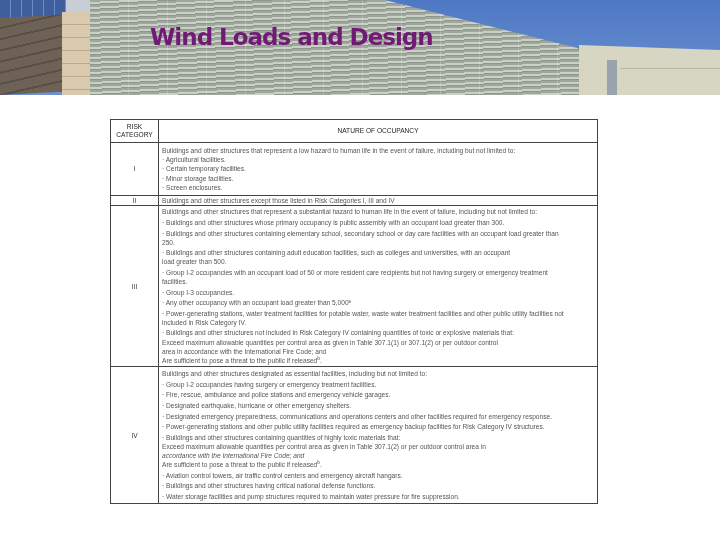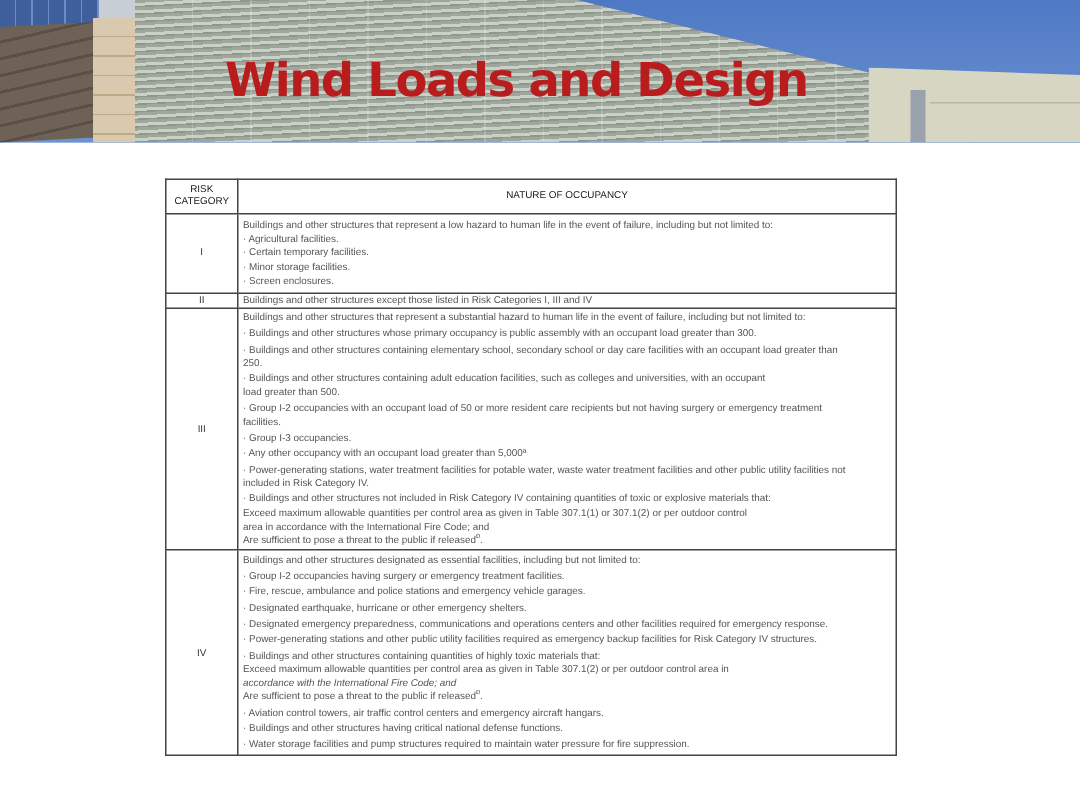--- a/index.html
+++ b/index.html
@@ -19,22 +19,22 @@
     background:repeating-linear-gradient(177deg,#9fa79c 0 2px,#c9d0c6 2px 4px,#8f978d 4px 5px);
     clip-path:polygon(0 0, 295px 0, 560px 66px, 560px 95px, 0 95px); }
   .facade-shade { position:absolute; left:90px; top:0; width:560px; height:95px;
     background:repeating-linear-gradient(90deg,rgba(255,255,255,0) 0 38px,rgba(255,255,255,0.18) 38px 39px);
     clip-path:polygon(0 0, 295px 0, 560px 66px, 560px 95px, 0 95px); }
   .bld-right { position:absolute; left:579px; top:45px; width:141px; height:50px; background:#d6d6c2;
     clip-path:polygon(0 0,100% 5px,100% 100%,0 100%); }
   .bld-right-line { position:absolute; left:620px; top:68px; width:100px; height:1px; background:#b7b7a3; }
   .bld-post { position:absolute; left:607px; top:60px; width:10px; height:35px; background:#9aa3ad; }
 
-  .title { position:absolute; left:150px; top:36px; margin:0; font-family:"DejaVu Sans", sans-serif; font-weight:bold;
-    font-size:31px; color:#b91c1c; letter-spacing:-1px; white-space:nowrap; }
+  .title { position:absolute; left:150px; top:24px; margin:0; font-family:"DejaVu Sans", sans-serif; font-weight:bold;
+    font-size:23px; color:#701a75; letter-spacing:-1px; white-space:nowrap; }
 
   
   .tbl { position:absolute; left:110px; top:119px; width:488px; border-collapse:collapse; font-size:6.6px; color:#555; line-height:9.1px; }
   .tbl td, .tbl th { border:1px solid #444; padding:0 2px; vertical-align:middle; }
   .tbl th { font-weight:normal; color:#222; }
   .col-cat { width:43px; text-align:center; }
   .hdr th { height:22px; }
   .hdr .cat-h { line-height:8px; }
   .occ { text-align:left; padding-left:3px !important; }
   .line { display:block; white-space:nowrap; overflow:hidden; }

